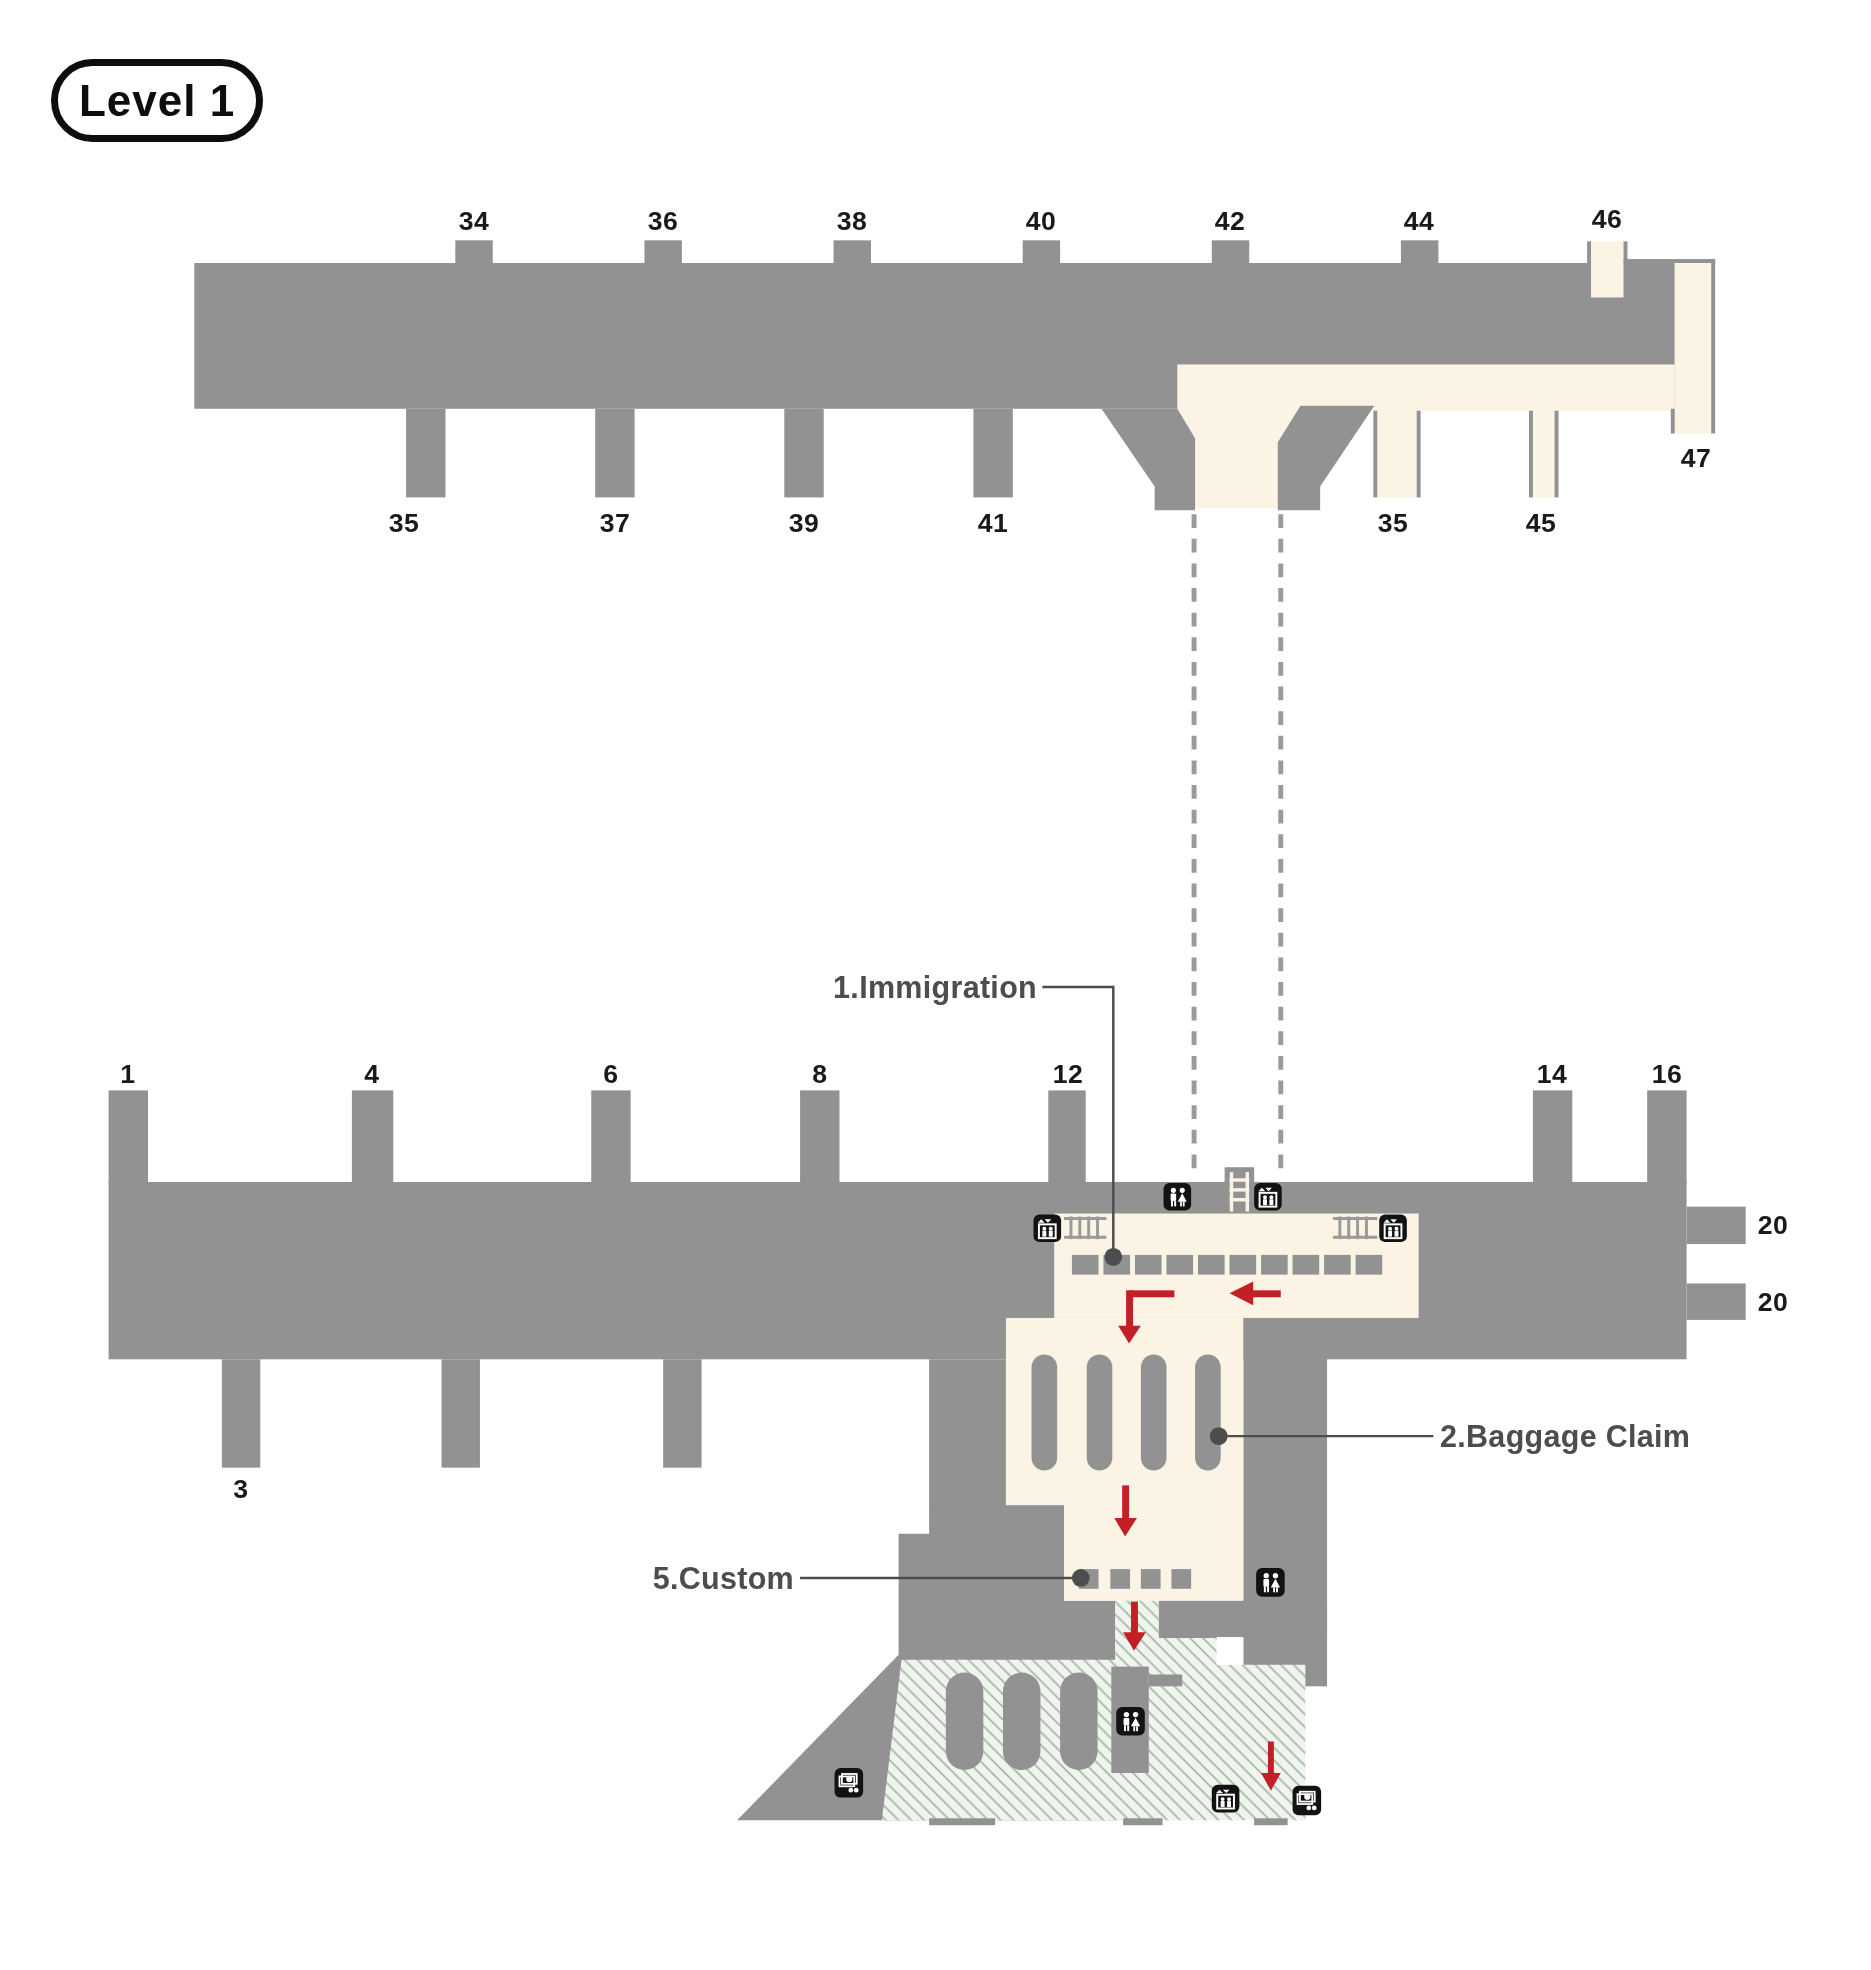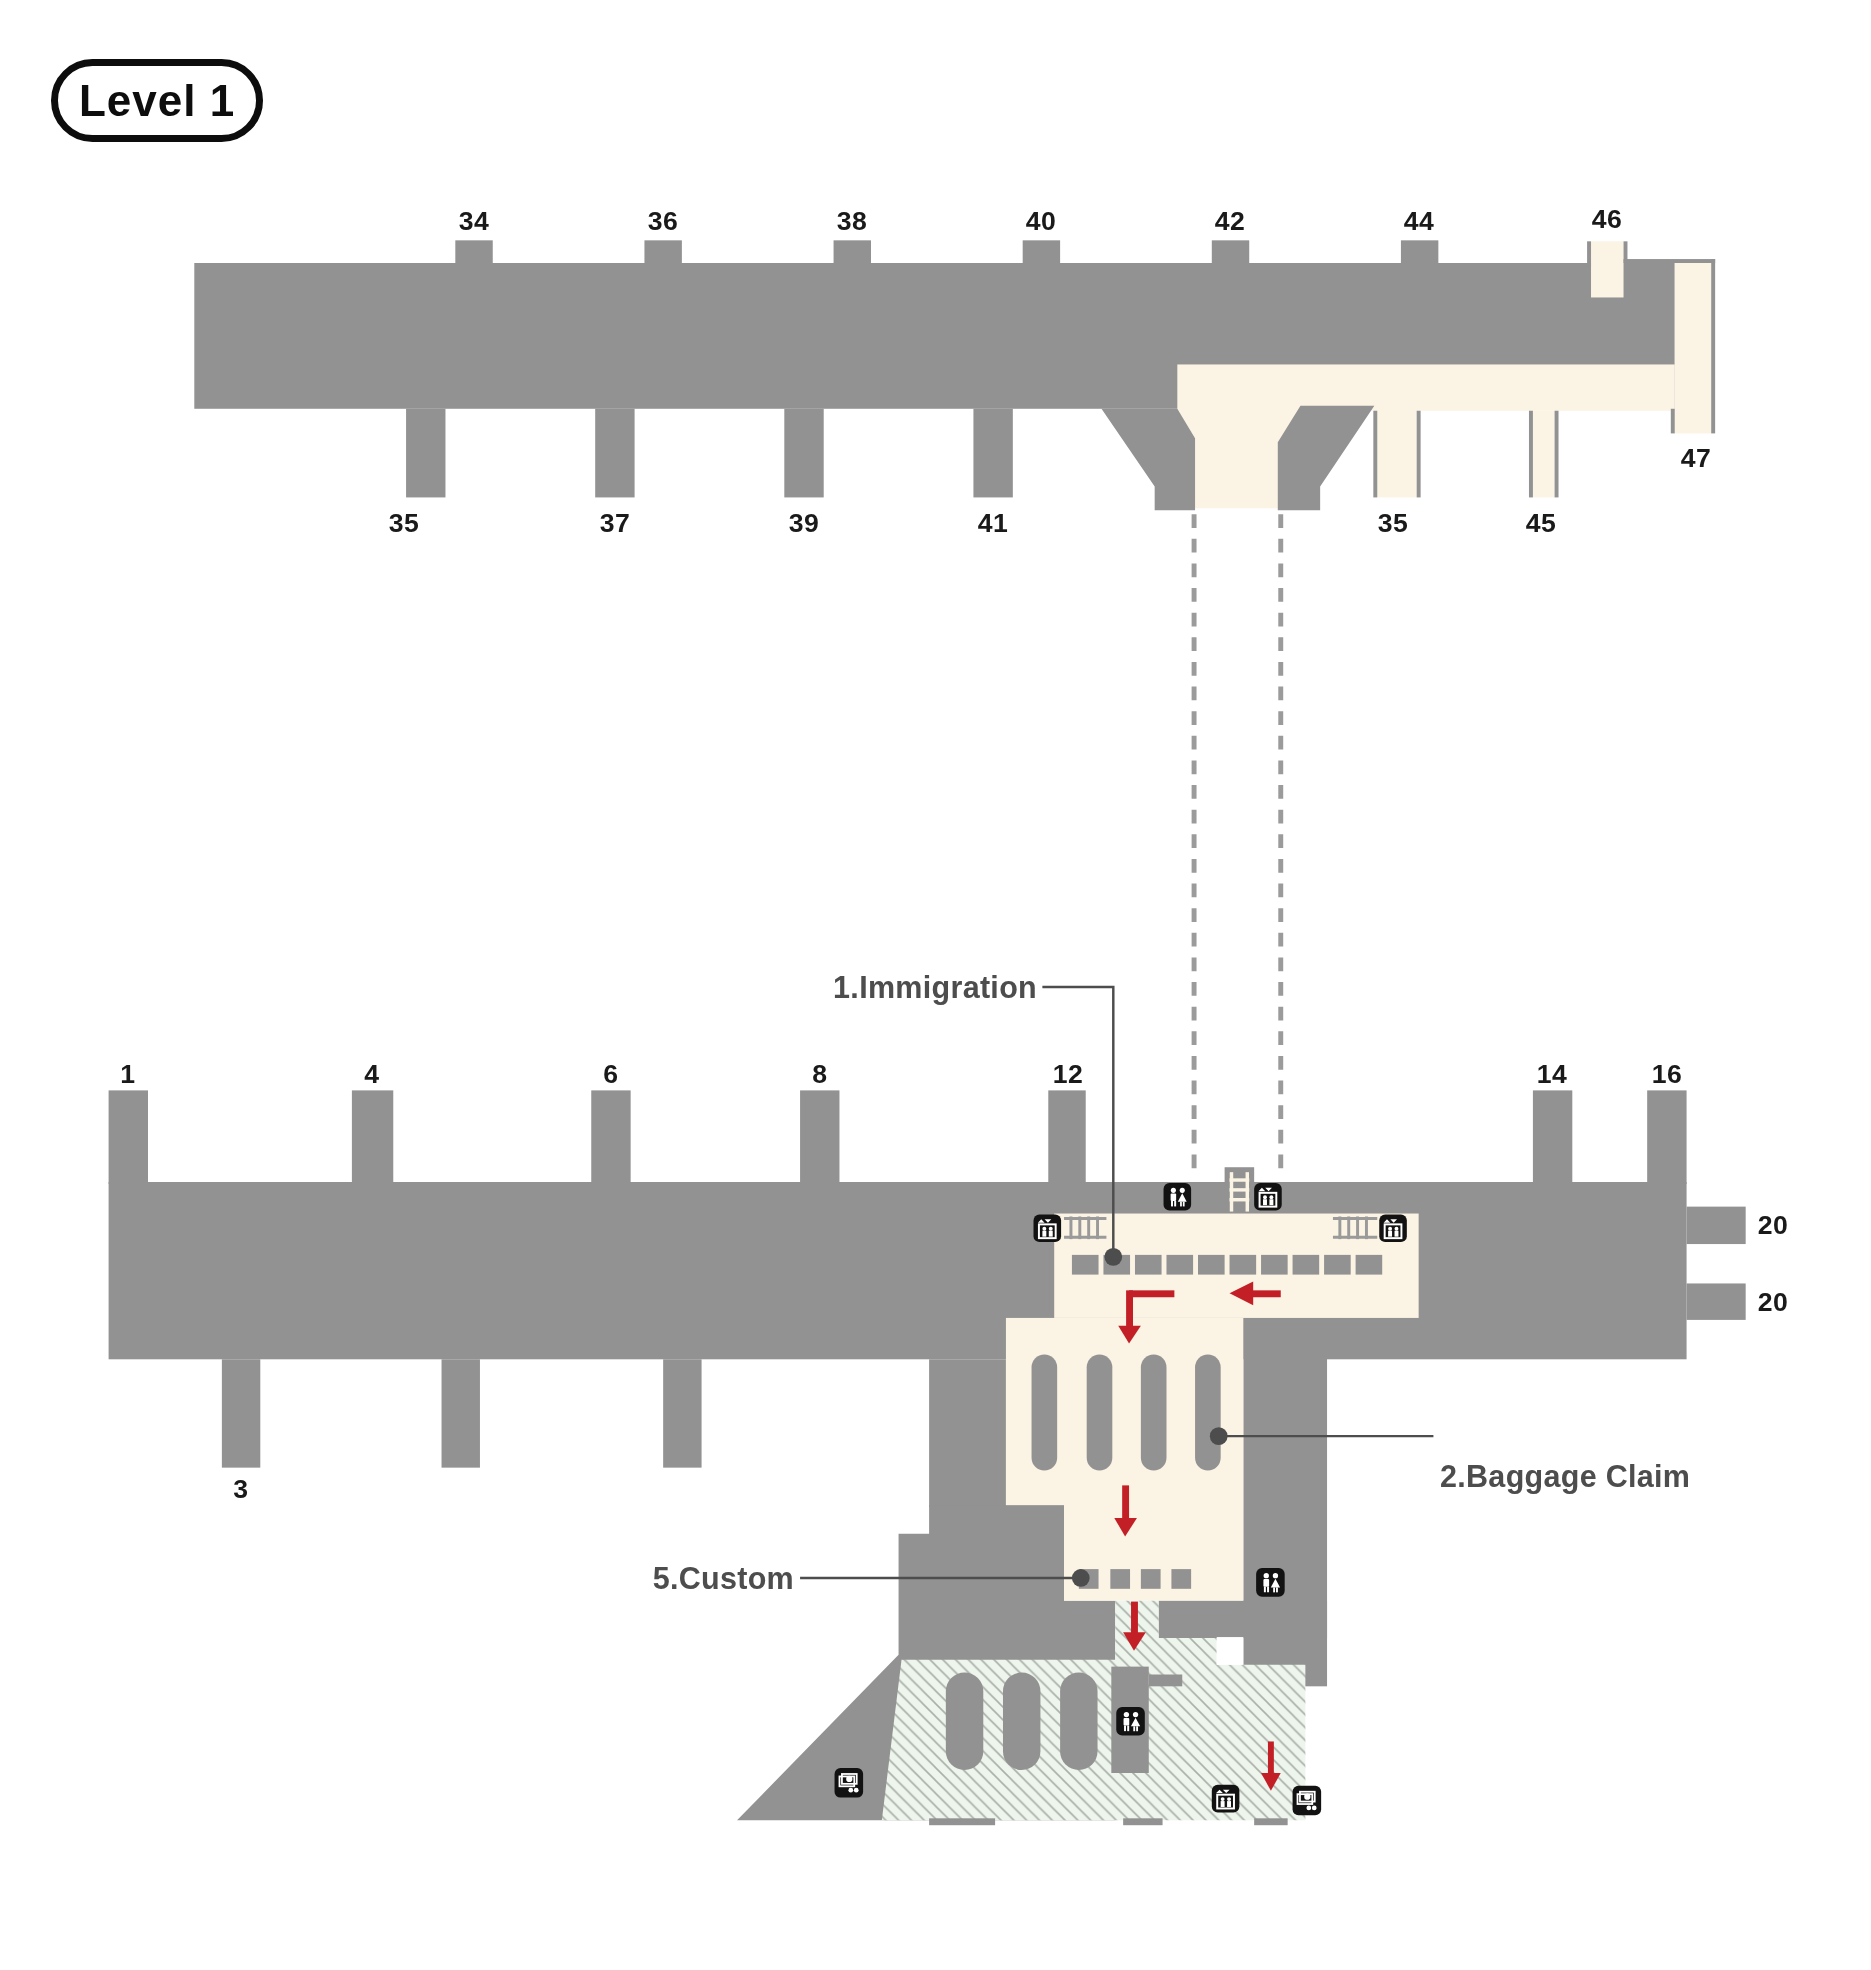--- a/index.html
+++ b/index.html
@@ -14,21 +14,21 @@
   .f-red{fill:var(--red);} .f-dark{fill:var(--dark);} .f-black{fill:var(--black);}
   .s-dash{stroke:var(--dash);stroke-width:5;stroke-dasharray:14 11;fill:none;}
   .s-lead{stroke:var(--dark);stroke-width:2.5;fill:none;}
   .s-esc{stroke:#9A9A9A;stroke-width:3;fill:none;}
   .s-stair{stroke:var(--cream);stroke-width:3.5;fill:none;}
   .icon-white{fill:#fff;}
   .lbl{position:absolute;transform:translate(-50%,-50%);font-size:26.6px;font-weight:bold;
        color:var(--num);white-space:nowrap;letter-spacing:0.5px;}
   .sec{position:absolute;font-size:30.5px;font-weight:600;color:var(--dark);white-space:nowrap;
        letter-spacing:0.3px;text-align:right;}
-  .sec.r{transform:translate(-100%,-50%);} .sec.l{transform:translate(0,-50%);margin-top:40px;}
+  .sec.r{transform:translate(-100%,-50%);} .sec.l{transform:translate(0,-50%);}
   .badge{position:absolute;left:51px;top:59px;width:212px;height:83px;border:7.9px solid #0d0d0d;
          border-radius:51px;box-sizing:border-box;display:flex;align-items:center;justify-content:center;
          font-size:44px;font-weight:800;color:#0d0d0d;background:#fff;letter-spacing:1px;}
 </style>
 </head>
 <body>
 
 <div class="stage">
 
 <svg width="1872" height="1970" viewBox="0 0 1900 2000">

